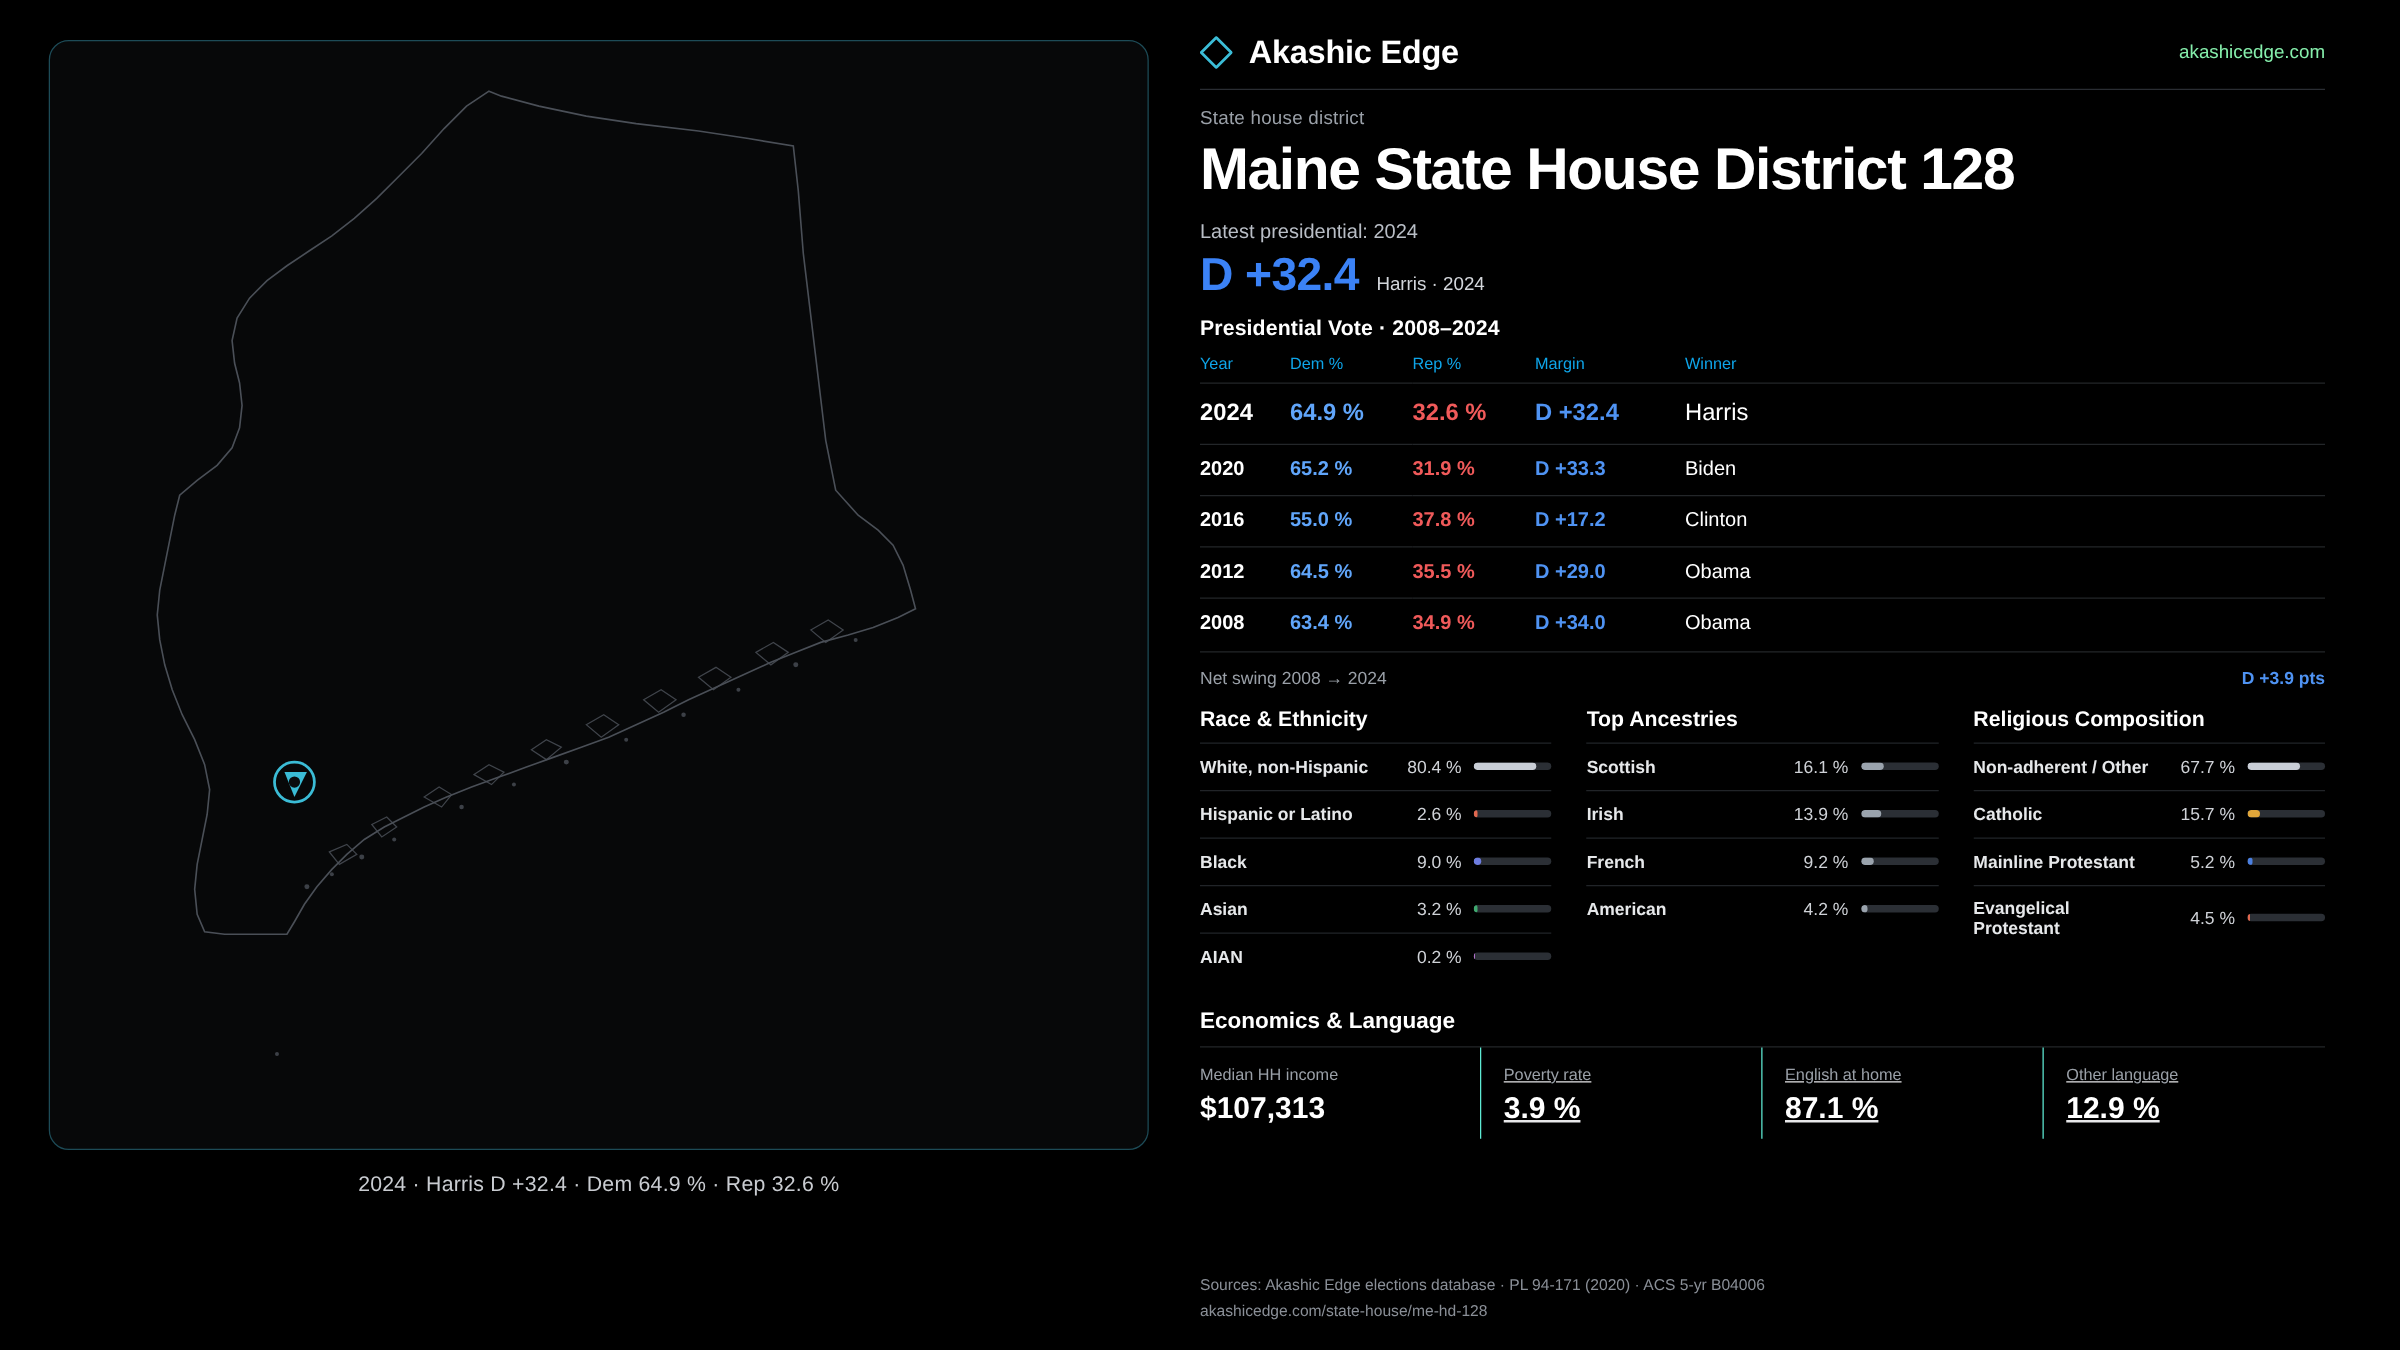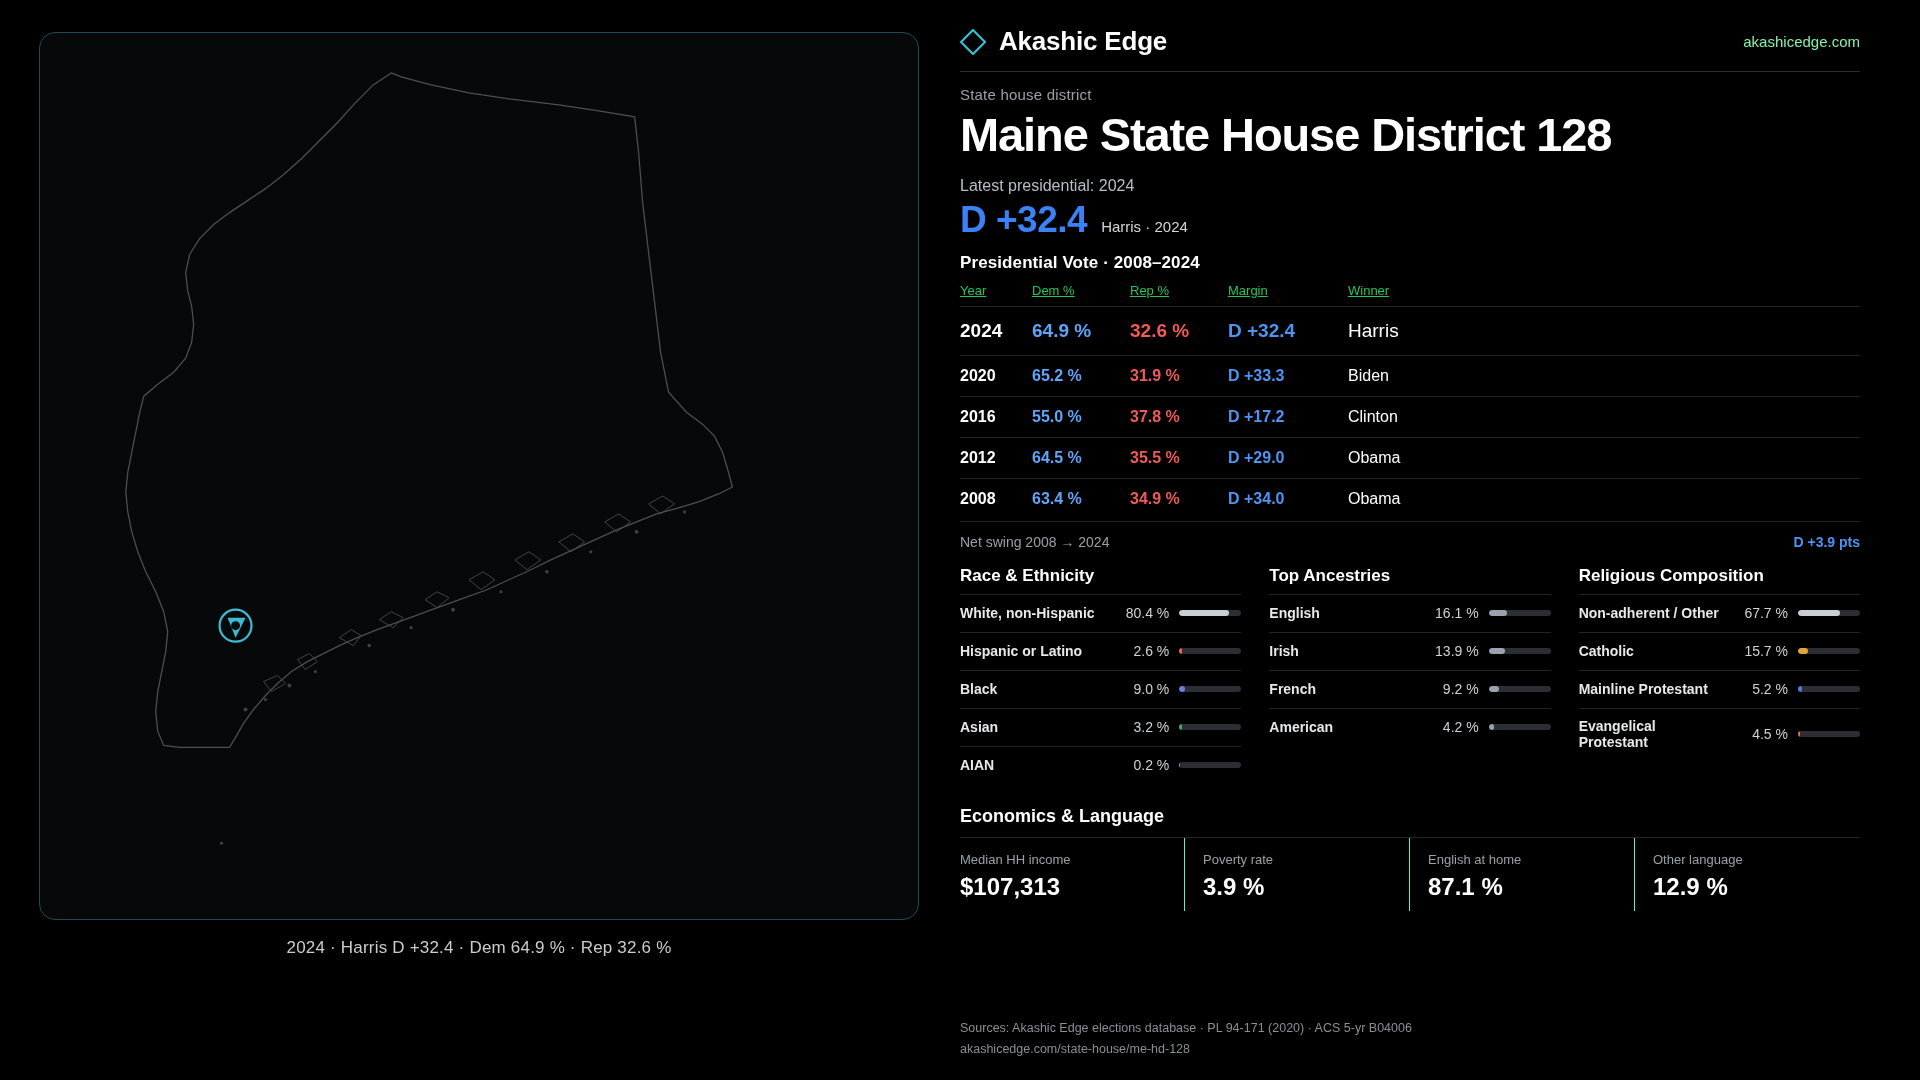--- a/index.html
+++ b/index.html
@@ -66,23 +66,22 @@
   .headline-margin { font-size: 37px; font-weight: bold; color: #3b82f6; letter-spacing: -0.5px; }
   .headline-sub { font-size: 15px; color: #d3d6db; }
 
   .section-title {
     font-size: 17px; font-weight: bold; color: #ffffff; letter-spacing: .1px;
   }
   .pv-title { margin-top: 12px; }
 
   table.pv { width: 100%; border-collapse: collapse; margin-top: 10px; }
   table.pv th {
-    text-align: left; font-size: 13px; font-weight: normal; color: #22c55e;
+    text-align: left; font-size: 13px; font-weight: normal; color: #0ea5e9;
     padding: 0 0 8px 0;
-    text-decoration: underline;
   }
   table.pv td { padding: 11px 0; border-top: 1px solid #232629; font-size: 16px; }
   table.pv tr.latest td { font-size: 19px; padding: 13px 0; }
   .c-year { width: 72px; color: #ffffff; font-weight: bold; }
   .c-dem { width: 98px; color: #60a5fa; font-weight: bold; }
   .c-rep { width: 98px; color: #f05a5a; font-weight: bold; }
   .c-margin { width: 120px; color: #4f93f3; font-weight: bold; }
   .c-winner { color: #ffffff; }
   tr.latest .c-year { font-size: 20px; }
   tr.latest .c-winner { font-size: 20px; }
@@ -115,21 +114,21 @@
   .bar-fill { height: 100%; border-radius: 3px; }
 
   
   .econ-title { margin-top: 22px; font-size: 18px; font-weight: bold; color:#ffffff; }
   .econ-grid {
     display: grid; grid-template-columns: repeat(4, 1fr);
     border-top: 1px solid #232629; margin-top: 10px;
   }
   .econ-cell { padding: 14px 20px 10px 0; border-right: 1px solid #5eead4; }
   .econ-cell:last-child { border-right: none; }
-  .econ-cell.pad { padding-left: 18px; }
+  .econ-cell.pad { padding-left: 18px; text-decoration: underline; }
   .econ-label { font-size: 13px; color: #9aa0a8; }
   .econ-value { margin-top: 6px; font-size: 24px; font-weight: bold; color: #ffffff; }
 
   .sources { margin-top: auto; padding-top: 26px; font-size: 12.5px; color: #8a8f97; line-height: 1.7; }
   .sources .url { color: #8a8f97; }
 </style>
 </head>
 <body>
 
 <div class="page">
@@ -301,21 +300,21 @@
           <div class="demo-pct">0.2 %</div>
           <div class="bar-track">
               <div class="bar-fill" style="width:1.5%;background:#b06fc9"></div>
             </div>
         </div>
       </div>
 
       <div class="demo-col">
         <h3>Top Ancestries</h3>
         <div class="demo-row">
-          <div class="demo-name">English</div>
+          <div class="demo-name">Scottish</div>
           <div class="demo-pct">16.1 %</div>
           <div class="bar-track">
               <div class="bar-fill" style="width:30%;background:#9aa3ad"></div>
             </div>
         </div>
         <div class="demo-row">
           <div class="demo-name">Irish</div>
           <div class="demo-pct">13.9 %</div>
           <div class="bar-track">
               <div class="bar-fill" style="width:26%;background:#9aa3ad"></div>

